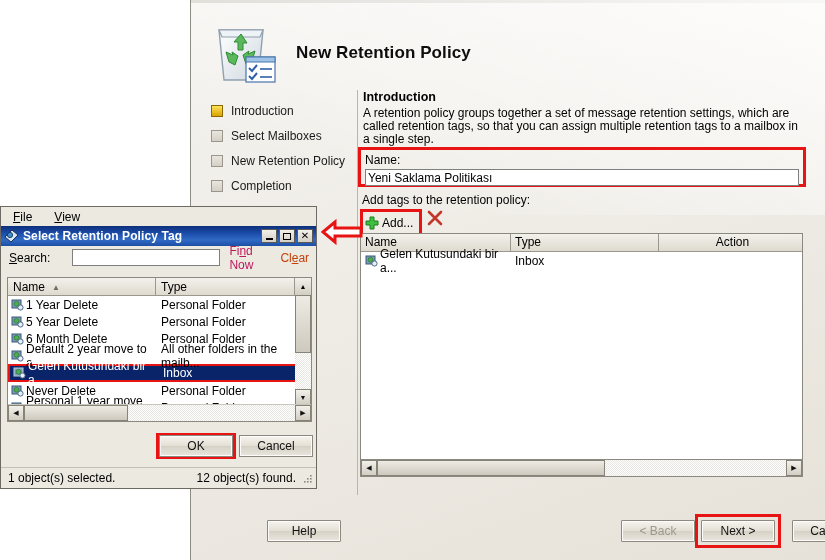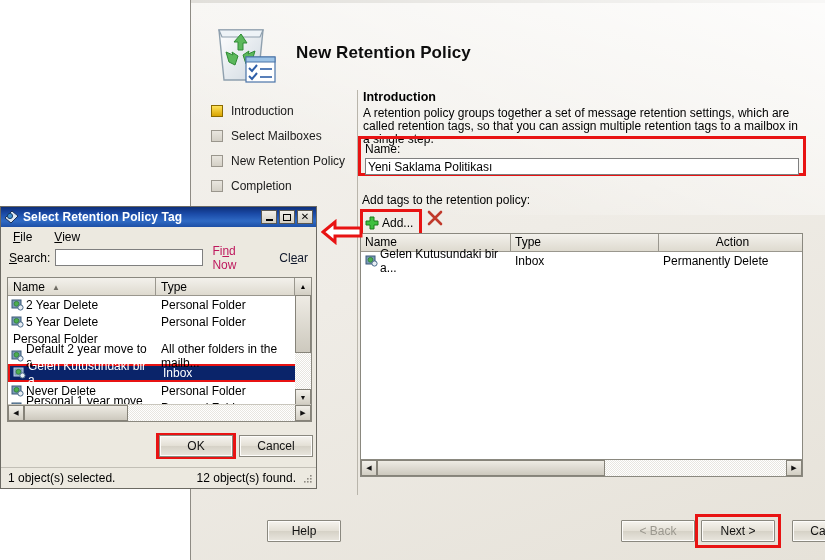--- a/index.html
+++ b/index.html
@@ -40,21 +40,21 @@
   }
   .step-label{font-size:12px;color:#1a1a1a;}
   
   #pane{
     position:absolute;left:166px;top:90px;width:452px;height:405px;
     border-left:1px solid #b9b5ab;padding-left:1px;box-sizing:border-box;
   }
   #pane-title{font-size:12.5px;font-weight:bold;margin:0 0 3px 4px;}
   #pane-desc{margin:0 4px 0 4px;font-size:12px;line-height:13px;}
   .red-box{border:3px solid #e81313;box-sizing:border-box;}
-  #name-group{position:absolute;left:0px;top:46px;width:448px;height:40px;padding:3px 4px 0 4px;box-sizing:border-box;}
+  #name-group{position:absolute;left:0px;top:57px;width:448px;height:40px;padding:3px 4px 0 4px;box-sizing:border-box;}
   #name-label{font-size:12px;margin-bottom:2px;}
   #name-input{
     width:100%;height:17px;border:1px solid #7f7f7f;background:#fff;
     font-family:"Liberation Sans",sans-serif;font-size:12px;color:#000;
     padding:0 2px;box-sizing:border-box;line-height:16px;
   }
   #addtags-label{position:absolute;left:4px;top:103px;font-size:12px;}
   #add-btn{
     position:absolute;left:2px;top:119px;height:28px;padding:0 6px 0 2px;
     display:flex;align-items:center;box-sizing:border-box;
@@ -117,27 +117,27 @@
   .ctrl{
     width:16px;height:14px;background:linear-gradient(180deg,#f2f0ea,#d3cfc4);
     border:1px solid #5a5852;box-sizing:border-box;
     display:flex;align-items:center;justify-content:center;font-size:10px;color:#000;
     font-family:"Liberation Sans",sans-serif;line-height:1;
   }
   #dlg-menu{height:19px;display:flex;align-items:center;padding-left:12px;gap:22px;font-size:12px;background:#ece9e0;}
   #dlg-menu .mi{cursor:default;}
   .ul{text-decoration:underline;}
   #dlg-search{height:23px;display:flex;align-items:center;padding:0 8px;background:#ece9e0;}
-  #search-label{font-size:12px;margin-right:5px;}
+  #search-label{font-size:12px;margin-right:22px;}
   #search-input{
     width:148px;height:17px;border:1px solid #7f7f7f;background:#fff;
     font-family:"Liberation Sans",sans-serif;font-size:12px;padding:0 2px;box-sizing:border-box;
   }
   #find-now{font-size:12px;margin-left:9px;color:#be185d;}
-  #clear-btn{font-size:12px;margin-left:27px;color:#0f172a;}
+  #clear-btn{font-size:12px;margin-left:27px;color:#c2410c;}
   #dlg-list{
     position:absolute;left:6px;top:70px;width:305px;height:145px;
     border:1px solid #8a887f;background:#fff;box-sizing:border-box;overflow:hidden;
   }
   #dl-head{display:flex;height:17px;background:linear-gradient(180deg,#f3f1ec,#dedacf);border-bottom:1px solid #9a978e;}
   .dh{font-size:12px;padding:1px 0 0 5px;border-right:1px solid #9a978e;box-sizing:border-box;
       display:flex;align-items:center;}
   .dh.n{width:148px;} .dh.t{width:139px;} .dh.s{width:16px;border-right:none;padding:0;justify-content:center;
       background:linear-gradient(180deg,#f2f0ea,#d2cec3);}
   .sort-asc{margin-left:7px;font-size:8px;color:#6f6c64;}
@@ -258,21 +258,20 @@
       <div class="grow">
         <div class="gc c1">
           <svg class="tagicon" viewBox="0 0 13 12">
             <rect x="1" y="1" width="9" height="8" fill="#7a9ab8" stroke="#3c5a78" stroke-width="1"></rect>
             <circle cx="5.5" cy="4.8" r="2.4" fill="#4caf50" stroke="#2e7d32" stroke-width=".8"></circle>
             <circle cx="9.5" cy="8.5" r="2.6" fill="#e8eef4" stroke="#4a6b8a" stroke-width="1"></circle>
           </svg>
           <span>Gelen Kutusundaki bir a...</span>
         </div>
         <div class="gc c2">Inbox</div>
-        <div class="gc c3">Permanently Delete</div>
       </div>
       <div id="grid-hscroll">
         <div class="sb-btn">◀</div>
         <div class="sb-track">
           <div class="sb-thumb" style="width:228px;"></div>
         </div>
         <div class="sb-btn">▶</div>
       </div>
     </div>
   </div>
@@ -284,42 +283,42 @@
     <div class="wbtn" id="btn-next">Next &gt;</div>
     <div class="wbtn" id="btn-cancel">Cancel</div>
   </div>
 </div>
 
 <svg id="red-arrow" viewBox="0 0 42 26">
   <path d="M2 13 L14 3 L14 9 L40 9 L40 17 L14 17 L14 23 Z" fill="#ffffff" stroke="#e81313" stroke-width="3" stroke-linejoin="miter"></path>
 </svg>
 
 <div id="dlg">
+  <div id="dlg-menu">
+    <span class="mi"><span class="ul">F</span>ile</span>
+    <span class="mi"><span class="ul">V</span>iew</span>
+  </div>
+
   <div id="dlg-title">
     <svg width="15" height="14" viewBox="0 0 15 14">
       <path d="M1 8 L8 1 L14 6 L7 13 Z" fill="#dce6f0" stroke="#1a2f55" stroke-width="1"></path>
       <circle cx="6" cy="6" r="2.6" fill="#3f8fd0" stroke="#10335e" stroke-width=".9"></circle>
     </svg>
     <span class="t">Select Retention Policy Tag</span>
     <div id="dlg-ctrls">
       <div class="ctrl" style="align-items:flex-end;padding-bottom:2px;">
         <span style="display:block;width:7px;height:2px;background:#000;"></span>
       </div>
       <div class="ctrl">
         <span style="display:block;width:8px;height:7px;border:1.5px solid #000;box-sizing:border-box;"></span>
       </div>
       <div class="ctrl">✕</div>
     </div>
   </div>
 
-  <div id="dlg-menu">
-    <span class="mi"><span class="ul">F</span>ile</span>
-    <span class="mi"><span class="ul">V</span>iew</span>
-  </div>
-
   <div id="dlg-search">
     <span id="search-label"><span class="ul">S</span>earch:</span>
     <input id="search-input" type="text" value="" style="">
     <span id="find-now">Fi<span class="ul">n</span>d Now</span>
     <span id="clear-btn">Cl<span class="ul">e</span>ar</span>
   </div>
 
   <div id="dlg-list">
     <div id="dl-head">
       <div class="dh n">
@@ -332,38 +331,46 @@
       <div class="dh s" style="font-size:7px;">▲</div>
     </div>
 
     <div class="dr">
       <div class="c n">
         <svg class="tagicon" viewBox="0 0 13 12">
           <rect x="1" y="1" width="9" height="8" fill="#7a9ab8" stroke="#3c5a78" stroke-width="1"></rect>
           <circle cx="5.5" cy="4.8" r="2.4" fill="#4caf50" stroke="#2e7d32" stroke-width=".8"></circle>
           <circle cx="9.5" cy="8.5" r="2.6" fill="#e8eef4" stroke="#4a6b8a" stroke-width="1"></circle>
         </svg>
-        <span>2 Year Delete</span>
+        <span>1 Year Delete</span>
       </div>
       <div class="c t">Personal Folder</div>
     </div>
 
     <div class="dr">
       <div class="c n">
         <svg class="tagicon" viewBox="0 0 13 12">
           <rect x="1" y="1" width="9" height="8" fill="#7a9ab8" stroke="#3c5a78" stroke-width="1"></rect>
           <circle cx="5.5" cy="4.8" r="2.4" fill="#4caf50" stroke="#2e7d32" stroke-width=".8"></circle>
           <circle cx="9.5" cy="8.5" r="2.6" fill="#e8eef4" stroke="#4a6b8a" stroke-width="1"></circle>
         </svg>
         <span>5 Year Delete</span>
       </div>
       <div class="c t">Personal Folder</div>
     </div>
 
     <div class="dr">
+      <div class="c n">
+        <svg class="tagicon" viewBox="0 0 13 12">
+          <rect x="1" y="1" width="9" height="8" fill="#7a9ab8" stroke="#3c5a78" stroke-width="1"></rect>
+          <circle cx="5.5" cy="4.8" r="2.4" fill="#4caf50" stroke="#2e7d32" stroke-width=".8"></circle>
+          <circle cx="9.5" cy="8.5" r="2.6" fill="#e8eef4" stroke="#4a6b8a" stroke-width="1"></circle>
+        </svg>
+        <span>6 Month Delete</span>
+      </div>
       <div class="c t">Personal Folder</div>
     </div>
 
     <div class="dr">
       <div class="c n">
         <svg class="tagicon" viewBox="0 0 13 12">
           <rect x="1" y="1" width="9" height="8" fill="#7a9ab8" stroke="#3c5a78" stroke-width="1"></rect>
           <circle cx="5.5" cy="4.8" r="2.4" fill="#4caf50" stroke="#2e7d32" stroke-width=".8"></circle>
           <circle cx="9.5" cy="8.5" r="2.6" fill="#e8eef4" stroke="#4a6b8a" stroke-width="1"></circle>
         </svg>

